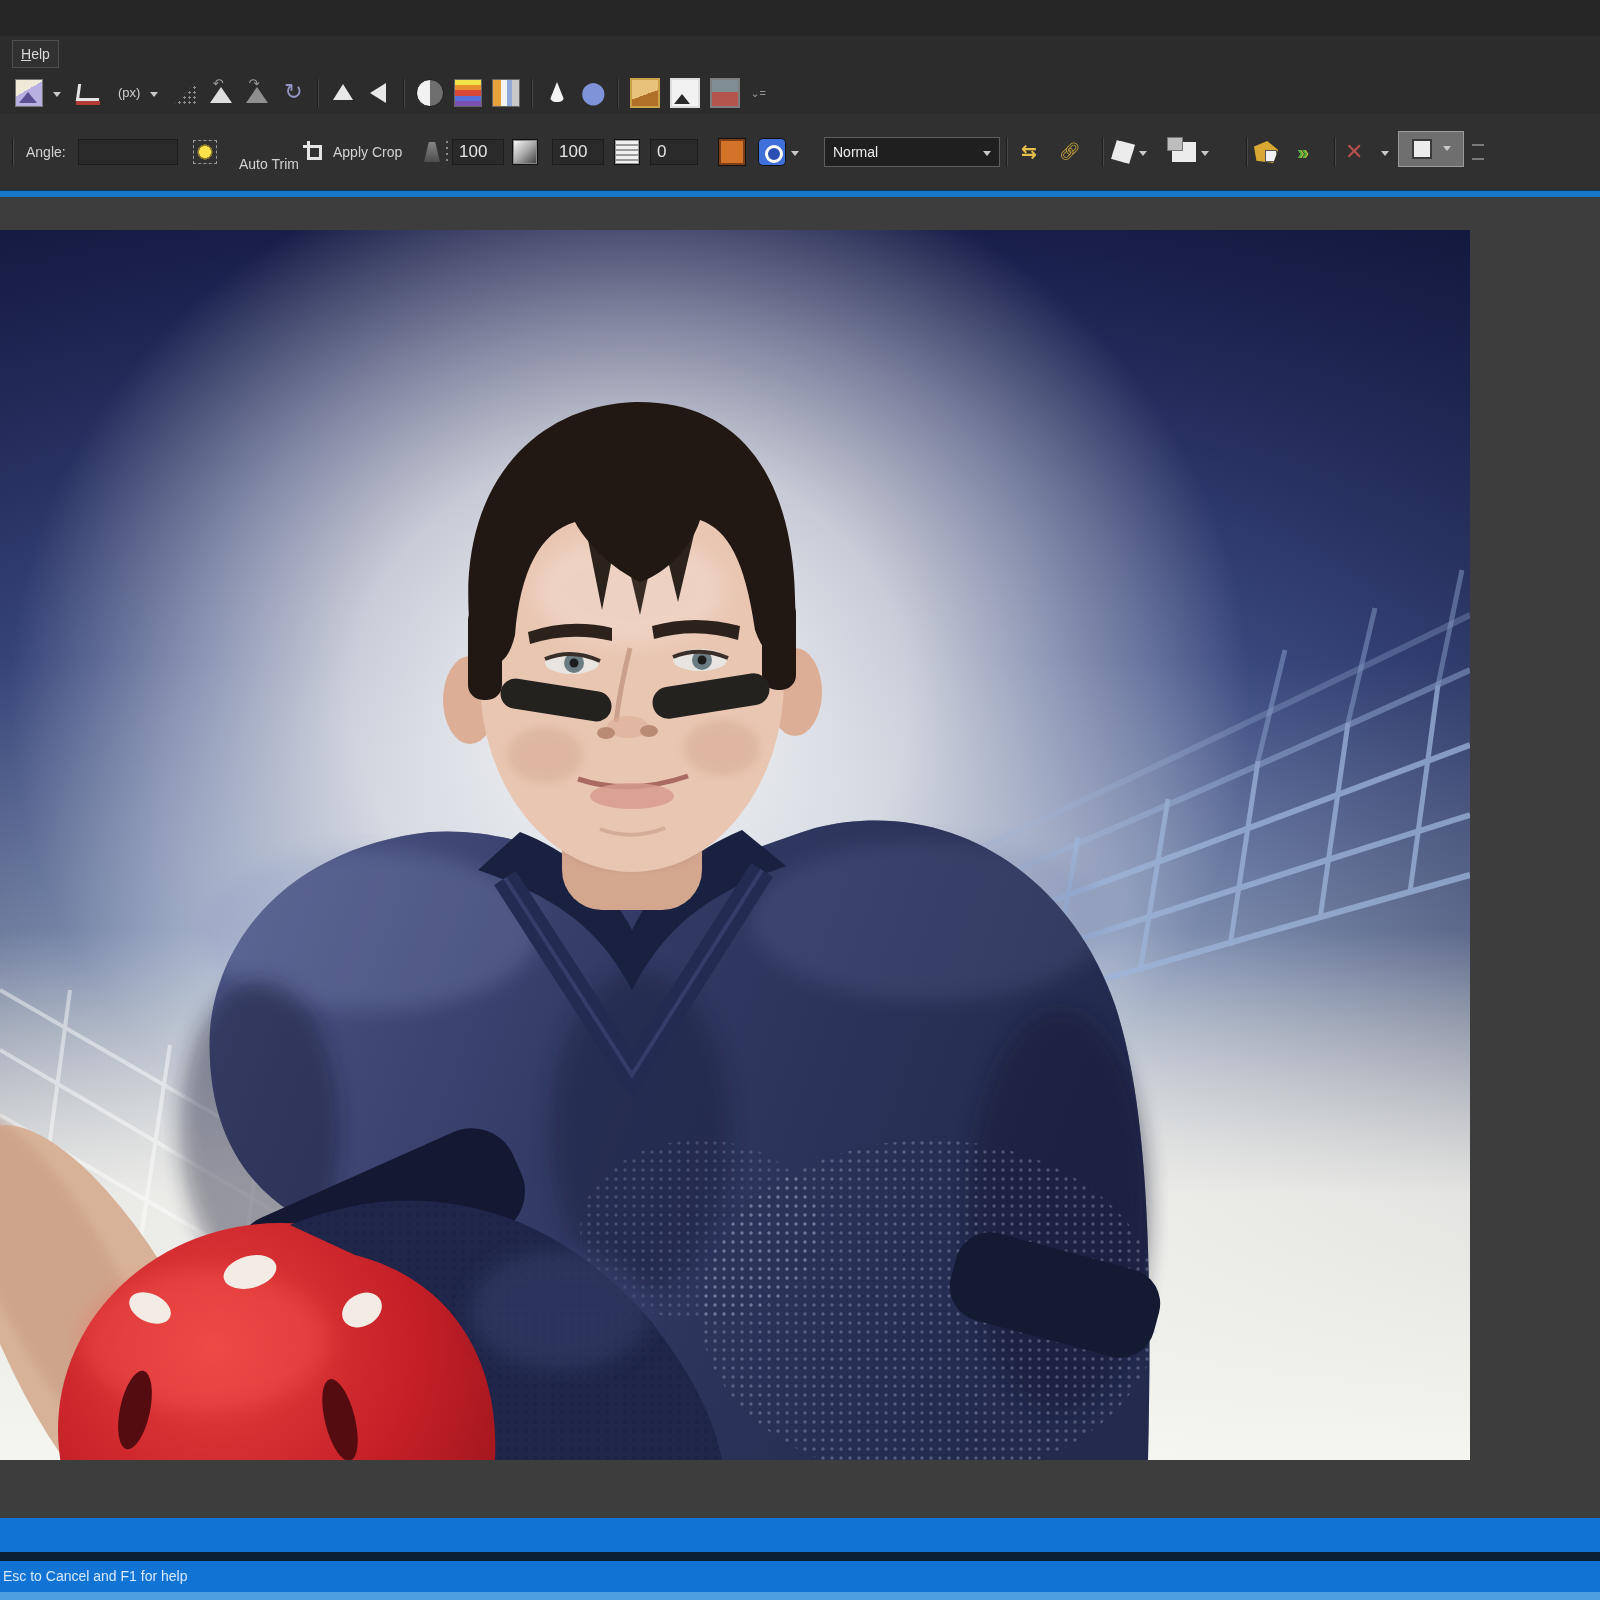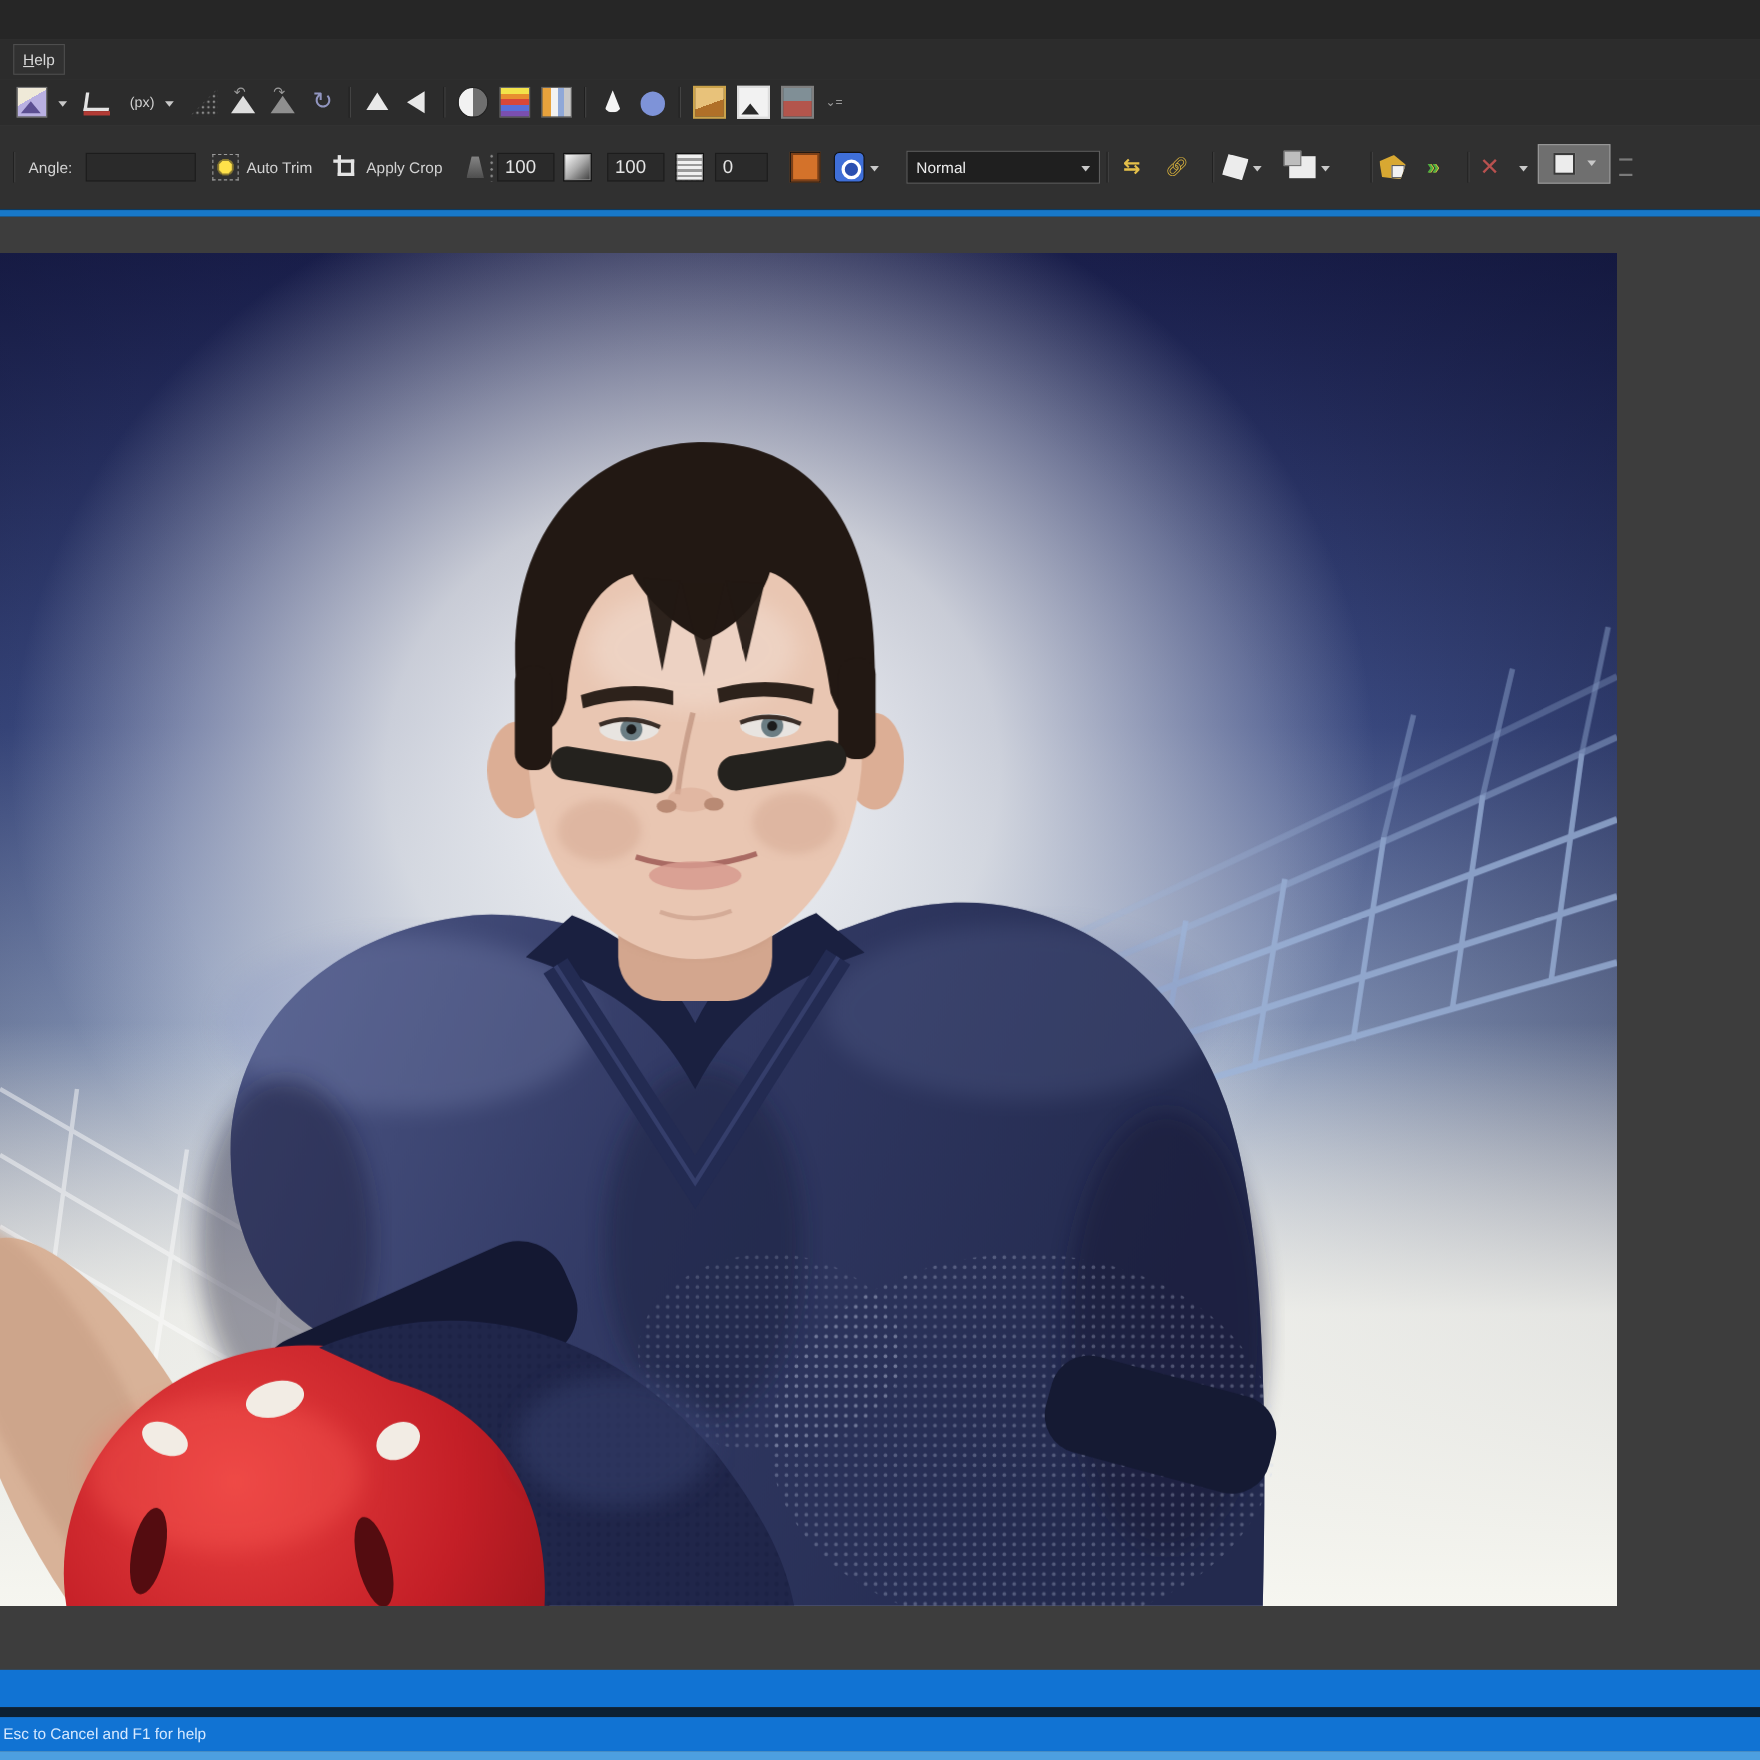--- a/index.html
+++ b/index.html
@@ -148,21 +148,21 @@
         </div>
       <div class="opt-abs" style="left:26px;">
           <span class="lbl">Angle:</span>
         </div>
       <div class="opt-abs" style="left:78px;">
         <input class="numfield" style="width: 86px;" value="">
       </div>
       <div class="opt-abs" style="left:193px;">
           <span class="ic-autotrim"></span>
         </div>
-      <div class="opt-abs" style="left:224px;">
+      <div class="opt-abs" style="left:239px;align-items:flex-end;">
           <span class="lbl">Auto Trim</span>
         </div>
       <div class="opt-abs" style="left:303px;">
           <span class="ic-applycrop"></span>
         </div>
       <div class="opt-abs" style="left:333px;">
           <span class="lbl">Apply Crop</span>
         </div>
       <div class="opt-abs" style="left:424px;">
           <span class="ic-sprayer"></span>

